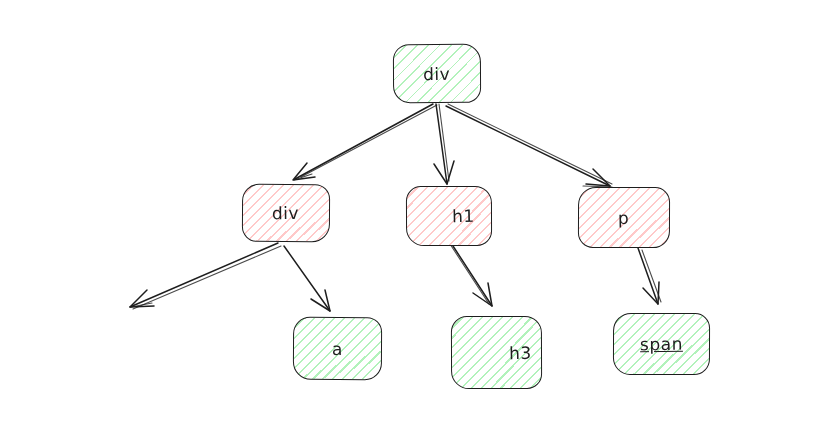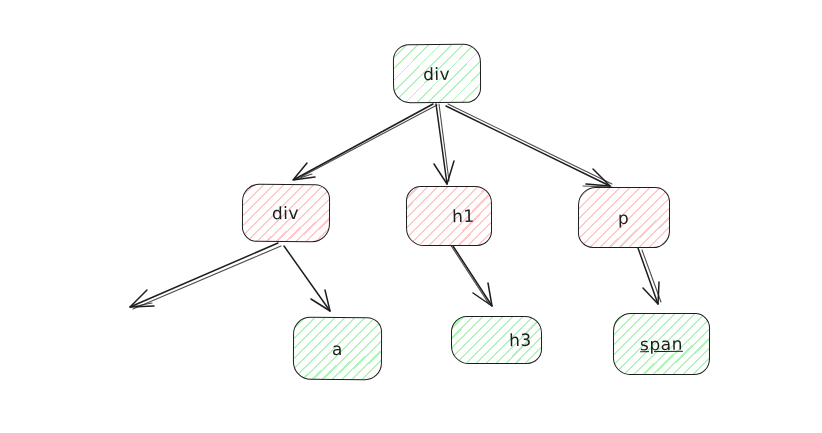--- a/index.html
+++ b/index.html
@@ -59,21 +59,21 @@
   .node .label {
     transform: rotate(-1deg);
   }
   
   #node-root-div { left: 393px; top: 44px;  width: 88px; height: 59px; border-radius: 16px 18px 15px 17px; transform: rotate(-0.3deg); }
   #node-div      { left: 242px; top: 184px; width: 88px; height: 58px; border-radius: 17px 15px 18px 15px; transform: rotate(0.3deg); }
   #node-h1       { left: 406px; top: 186px; width: 86px; height: 60px; border-radius: 15px 17px 15px 18px; transform: rotate(-0.2deg); padding-left: 28px; }
   #node-p        { left: 578px; top: 187px; width: 92px; height: 61px; border-radius: 18px 15px 17px 15px; transform: rotate(0.2deg); }
   #node-img      { left: 84px;  top: 310px; width: 91px; height: 62px; border-radius: 15px 18px 15px 17px; transform: rotate(-0.3deg); }
   #node-a        { left: 293px; top: 317px; width: 89px; height: 63px; border-radius: 17px 15px 17px 18px; transform: rotate(0.3deg); }
-  #node-h3       { left: 451px; top: 316px; width: 91px; height: 48px; border-radius: 16px 17px 15px 18px; transform: rotate(-0.2deg); padding-left: 48px; }
+  #node-h3       { left: 451px; top: 316px; width: 91px; height: 73px; border-radius: 16px 17px 15px 18px; transform: rotate(-0.2deg); padding-left: 48px; }
   #node-span     { left: 613px; top: 313px; width: 97px; height: 62px; border-radius: 18px 15px 16px 17px; transform: rotate(0.2deg); text-decoration: underline; }
 </style>
 </head>
 <body>
 
 <div class="canvas">
 
   <svg class="edges-layer" width="822" height="433" viewBox="0 0 822 433" xmlns="http://www.w3.org/2000/svg">
 
     <g class="edge">

